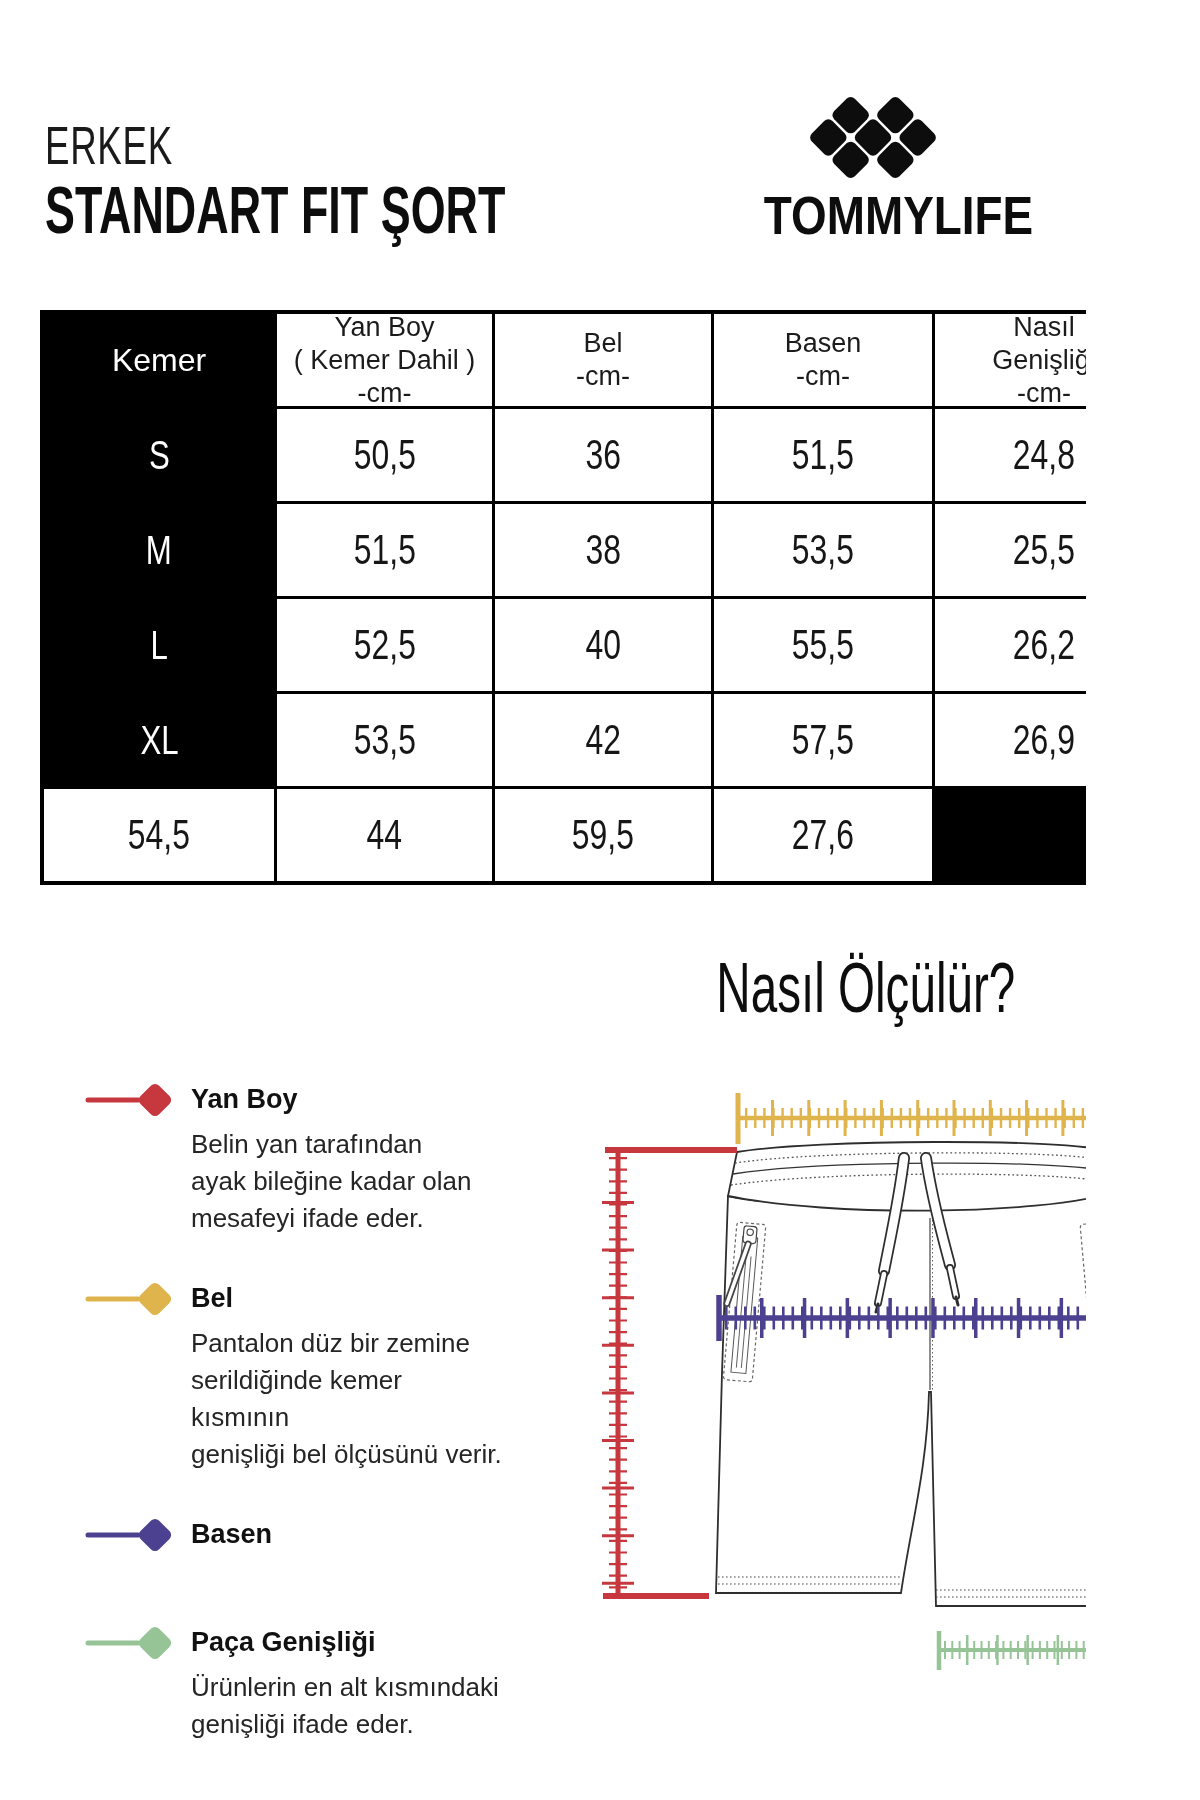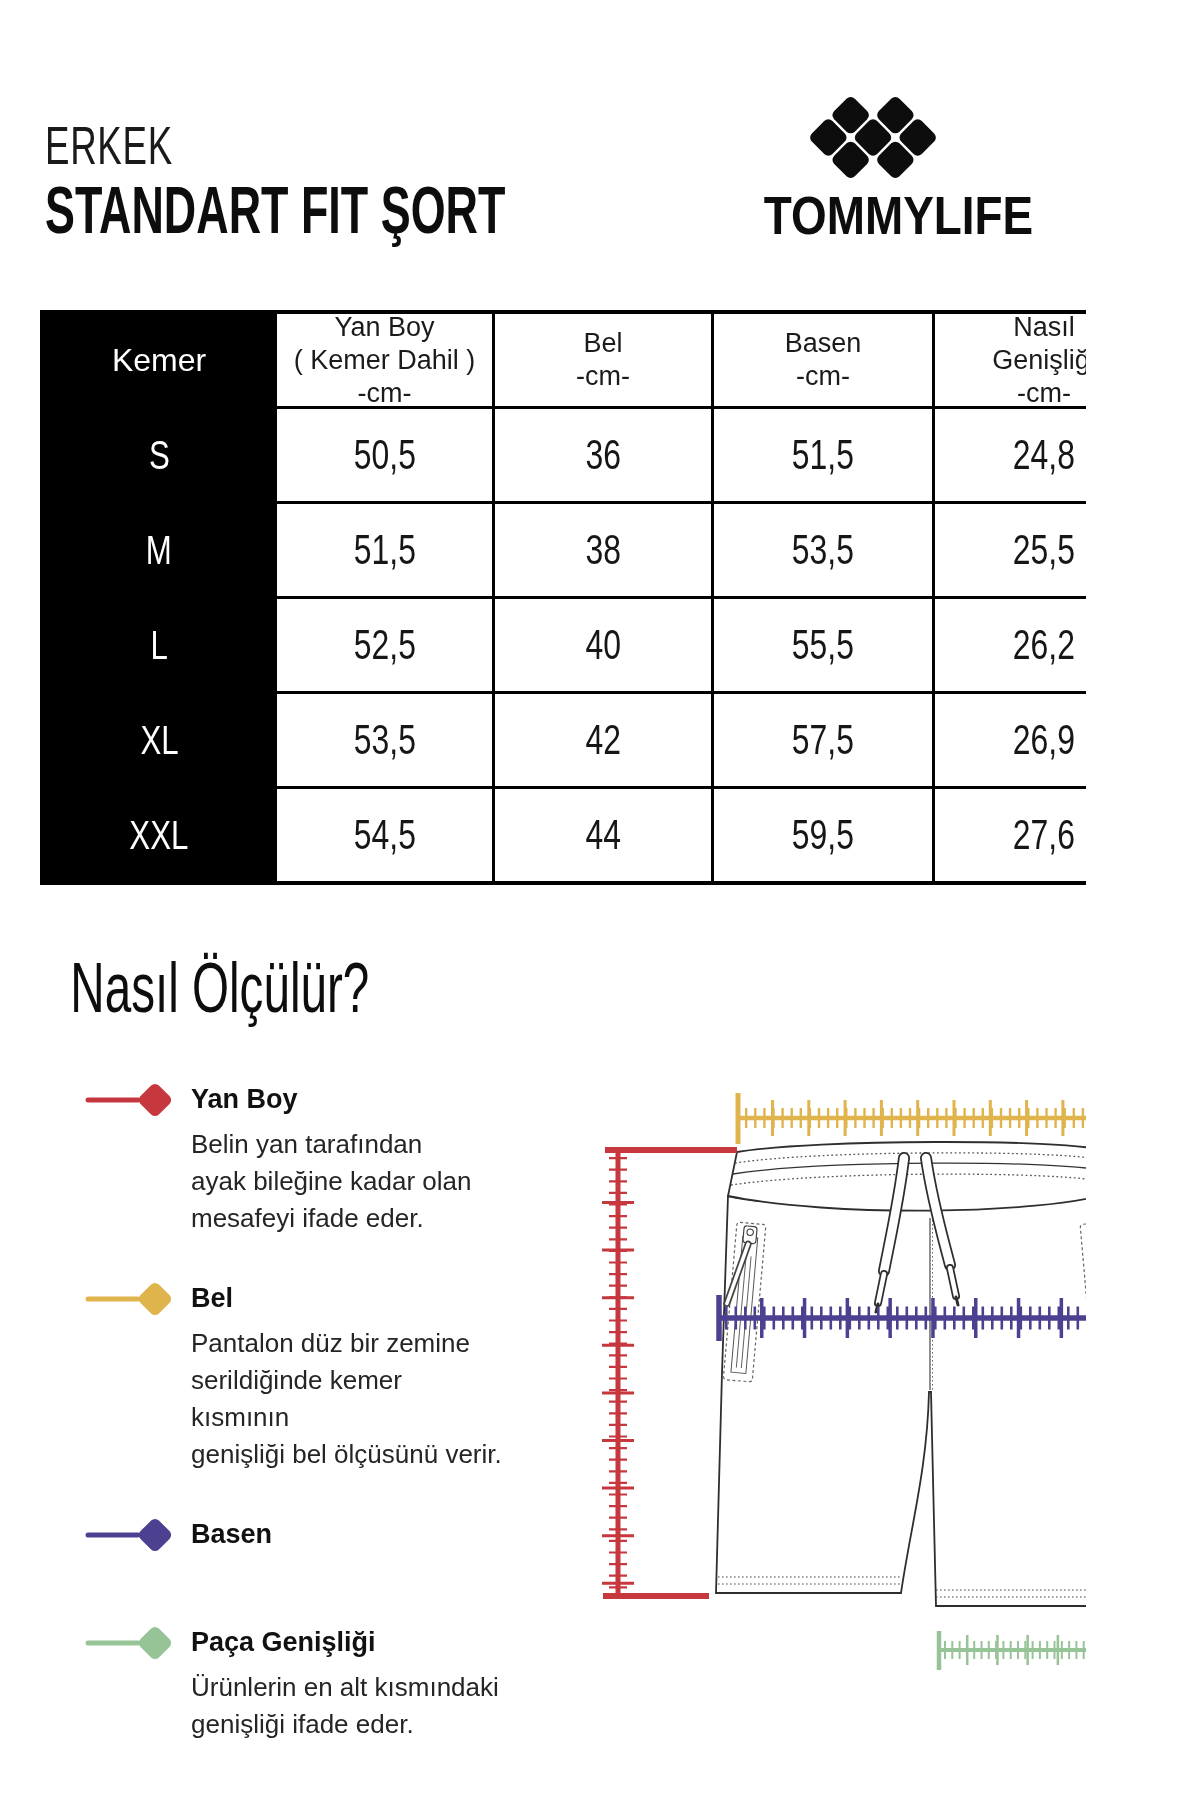--- a/index.html
+++ b/index.html
@@ -21,21 +21,21 @@
       grid-template-columns:230px 215px 216px 218px 218px;
       grid-template-rows:repeat(6,92px);gap:3px;background:#000;border:4px solid #000;}
   .cell{display:flex;align-items:center;justify-content:center;background:#fff;}
   .cell.dark{background:#000;color:#fff;}
   .corner-label{font-size:32px;color:#fff;}
   .colhead-text{white-space:pre-line;text-align:center;font-size:27px;line-height:33px;color:#1b1b1b;}
   .sizev{display:inline-block;transform:scaleX(.78);font-size:40px;color:#fff;white-space:nowrap;}
   .valv{display:inline-block;transform:scaleX(.76);font-size:42px;color:#161616;white-space:nowrap;}
 
   
-  .howto-title{position:absolute;left:0;top:948px;width:1050px;text-align:left;}
+  .howto-title{position:absolute;left:0;top:948px;width:1050px;text-align:right;padding-left:36px;}
   .howto-title .t{display:inline-block;transform:scaleX(.68);font-size:70px;font-weight:400;
       color:#0d0d0d;white-space:nowrap;}
   .legend{position:absolute;left:85px;top:1082px;width:420px;display:flex;flex-direction:column;gap:44px;}
   .leg-item{display:flex;align-items:flex-start;}
   .leg-item.last{margin-top:24px;}
   .leg-icon{flex:0 0 96px;margin-top:-4px;}
   .leg-text{margin-left:10px;}
   .leg-title{font-size:27px;font-weight:700;color:#111;line-height:34px;}
   .leg-desc{font-size:26px;line-height:37px;color:#252525;white-space:pre-line;margin-top:10px;}
 
@@ -144,23 +144,20 @@
     <div class="cell">
         <span class="valv">42</span>
       </div>
     <div class="cell">
         <span class="valv">57,5</span>
       </div>
     <div class="cell">
         <span class="valv">26,9</span>
       </div>
 
-    <div class="cell dark">
-        <span class="sizev">XXL</span>
-      </div>
     <div class="cell">
         <span class="valv">54,5</span>
       </div>
     <div class="cell">
         <span class="valv">44</span>
       </div>
     <div class="cell">
         <span class="valv">59,5</span>
       </div>
     <div class="cell">

